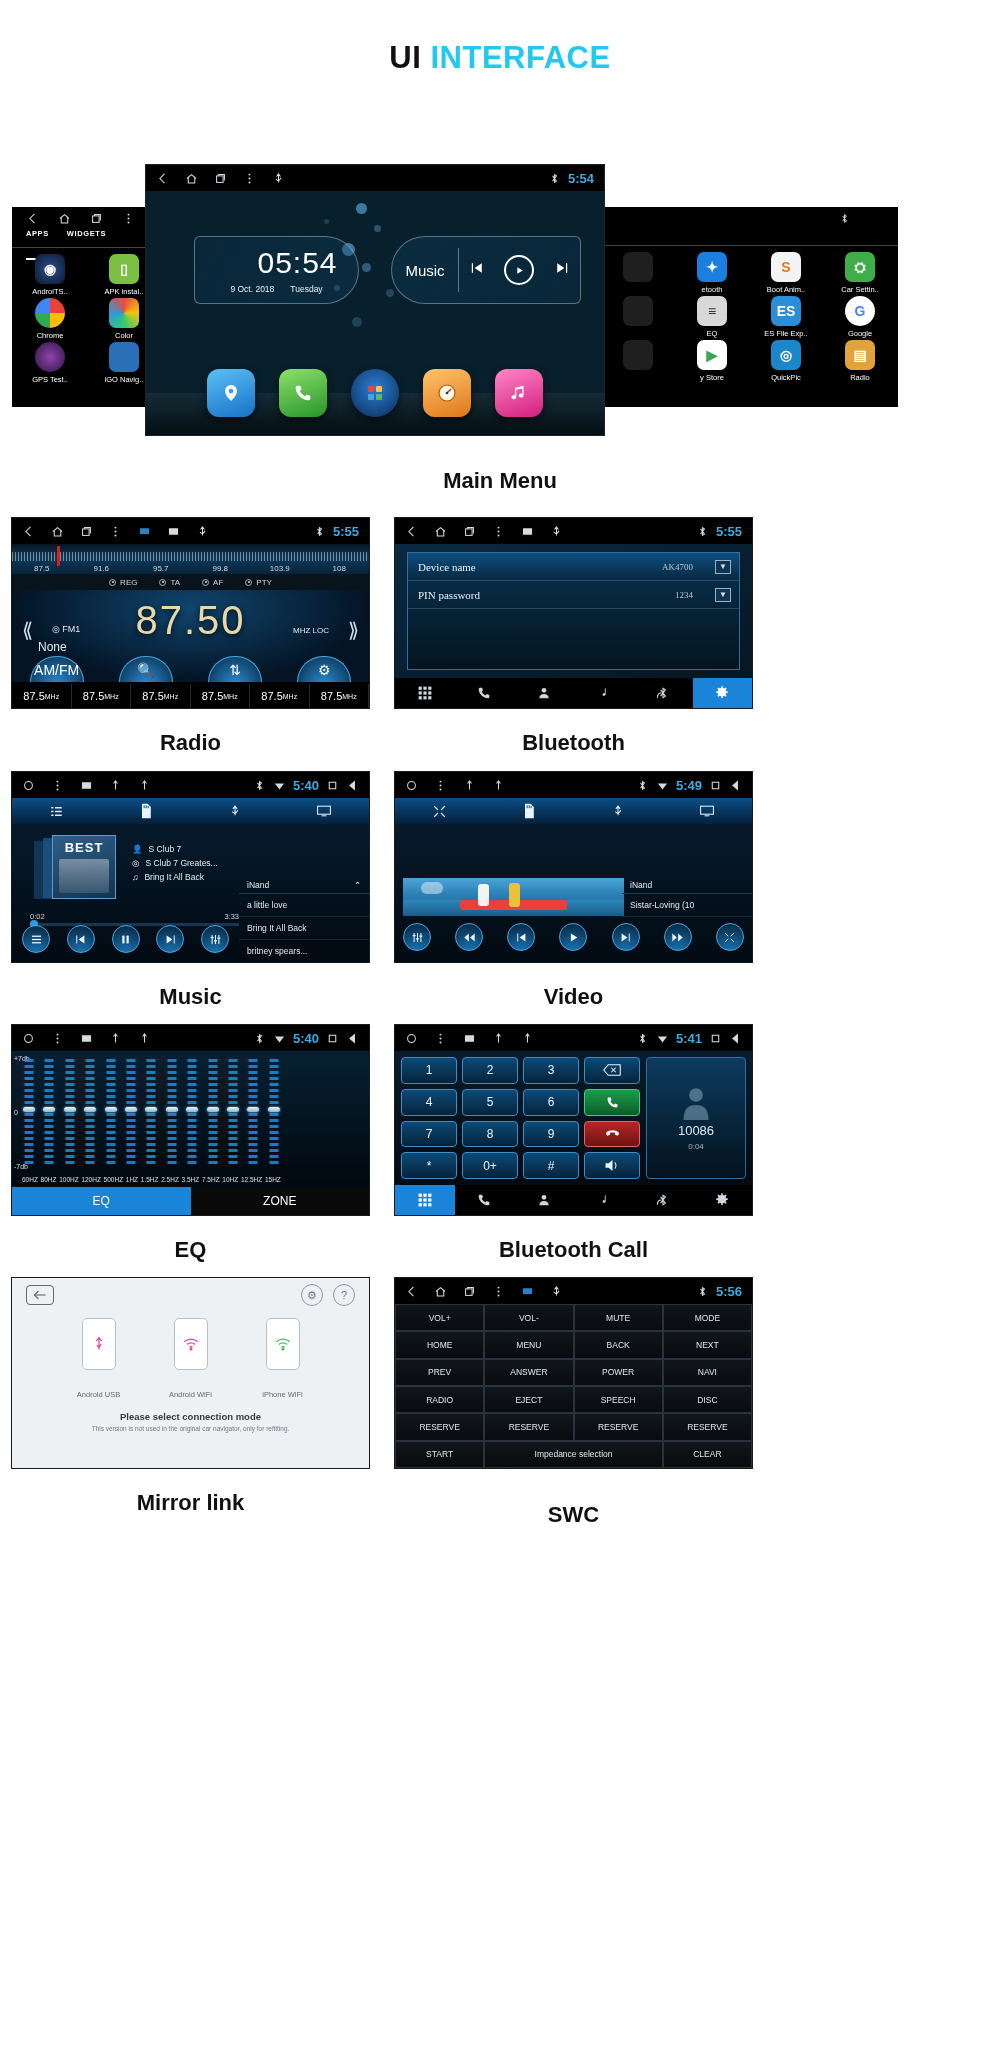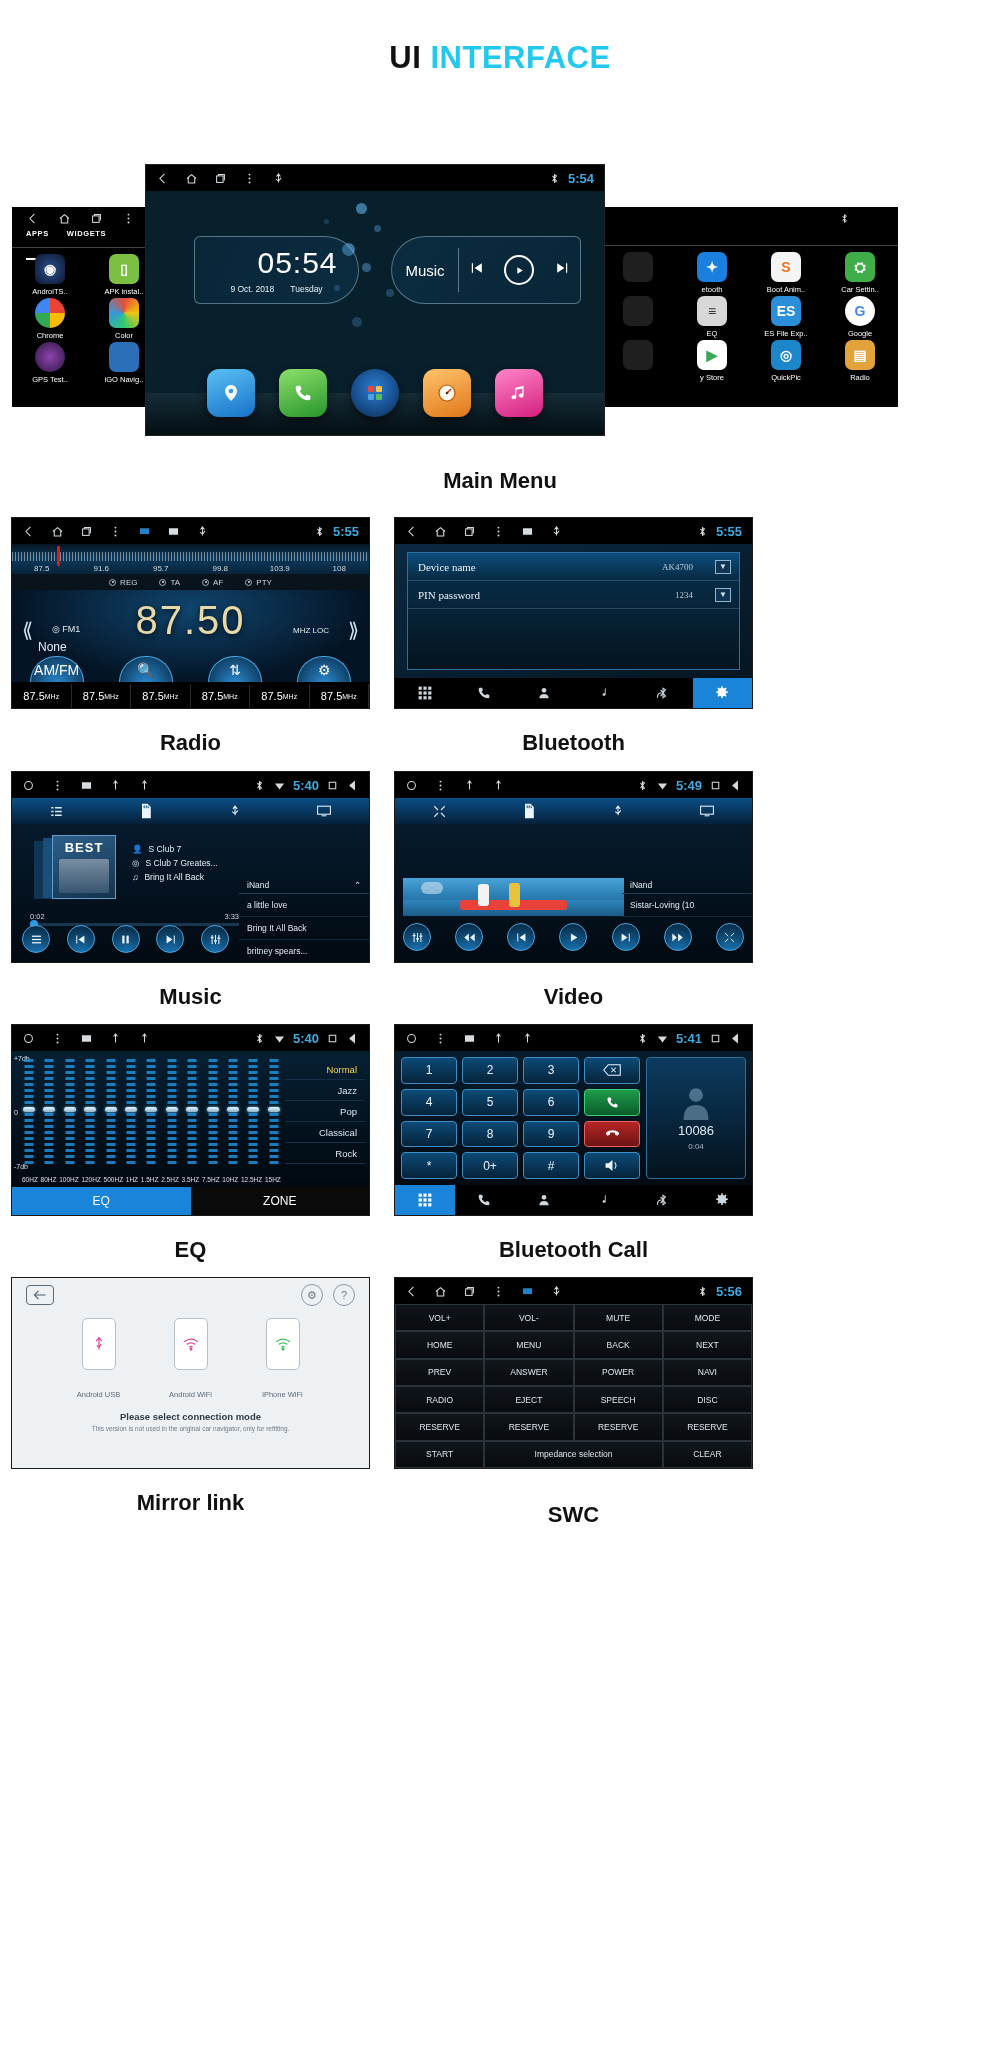--- a/index.html
+++ b/index.html
@@ -1127,27 +1127,20 @@
       <span>500HZ</span>
       <span>1HZ</span>
       <span>1.5HZ</span>
       <span>2.5HZ</span>
       <span>3.5HZ</span>
       <span>7.5HZ</span>
       <span>10HZ</span>
       <span>12.5HZ</span>
       <span>15HZ</span>
     </div>
-    <div class="eq-presets">
-      <div class="on">Normal</div>
-      <div>Jazz</div>
-      <div>Pop</div>
-      <div>Classical</div>
-      <div>Rock</div>
-    </div>
   </div>
   <div class="eq-foot">
     <div class="on">EQ</div>
     <div>ZONE</div>
   </div>
 </div>
 <div class="caption" style="left:12px; width:357px; top:1237px;">EQ</div>
 
 <div class="panel" style="left:395px; top:1025px;">
   <div class="statusbar">

